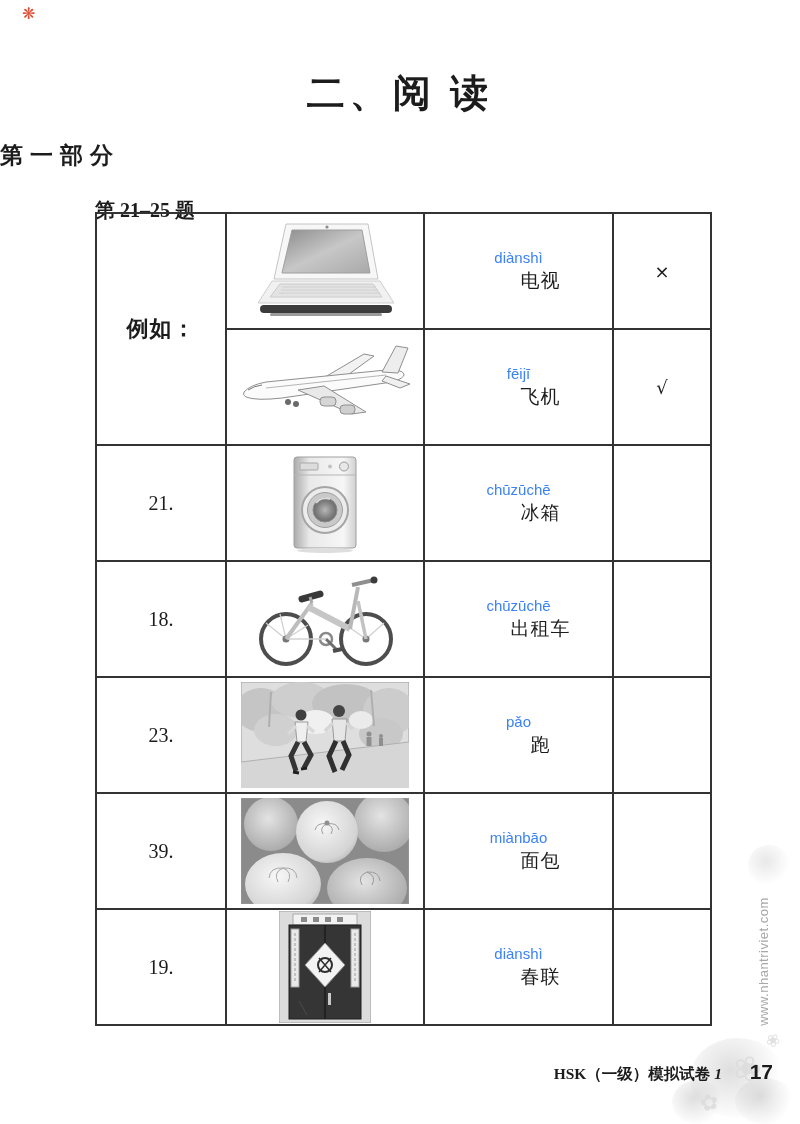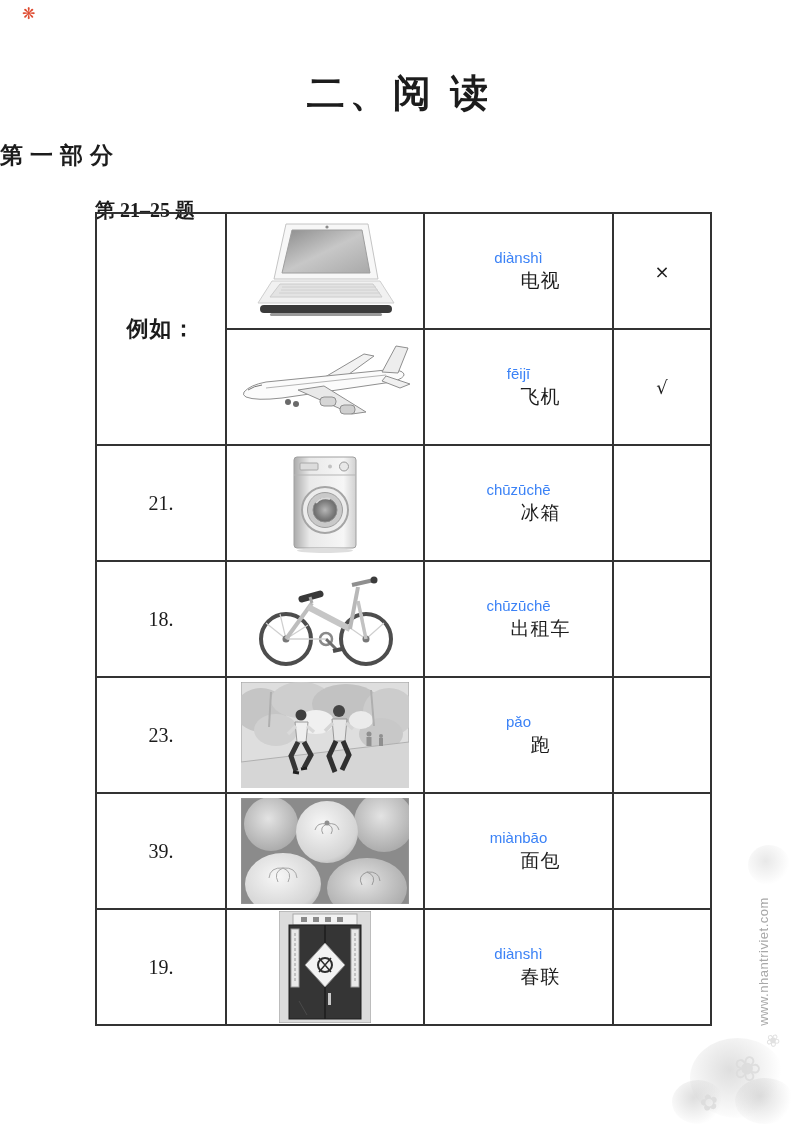--- a/index.html
+++ b/index.html
@@ -339,14 +339,21 @@
   <div class="blob b1"></div>
   <div class="blob b2"></div>
   <div class="blob b3"></div>
   <div class="blob b4"></div>
   <span class="flower f1">❀</span>
   <span class="flower f2">✿</span>
   <span class="flower f3">❀</span>
 
   <div class="watermark">www.nhantriviet.com</div>
 
+  <div class="footer">
+    <div class="footer-text">
+      <span>HSK（一级）模拟试卷</span>
+      <span class="footer-vol">1</span>
+    </div>
+    <div class="page-num">17</div>
+  </div>
 
 </div>
 
 </body></html>

